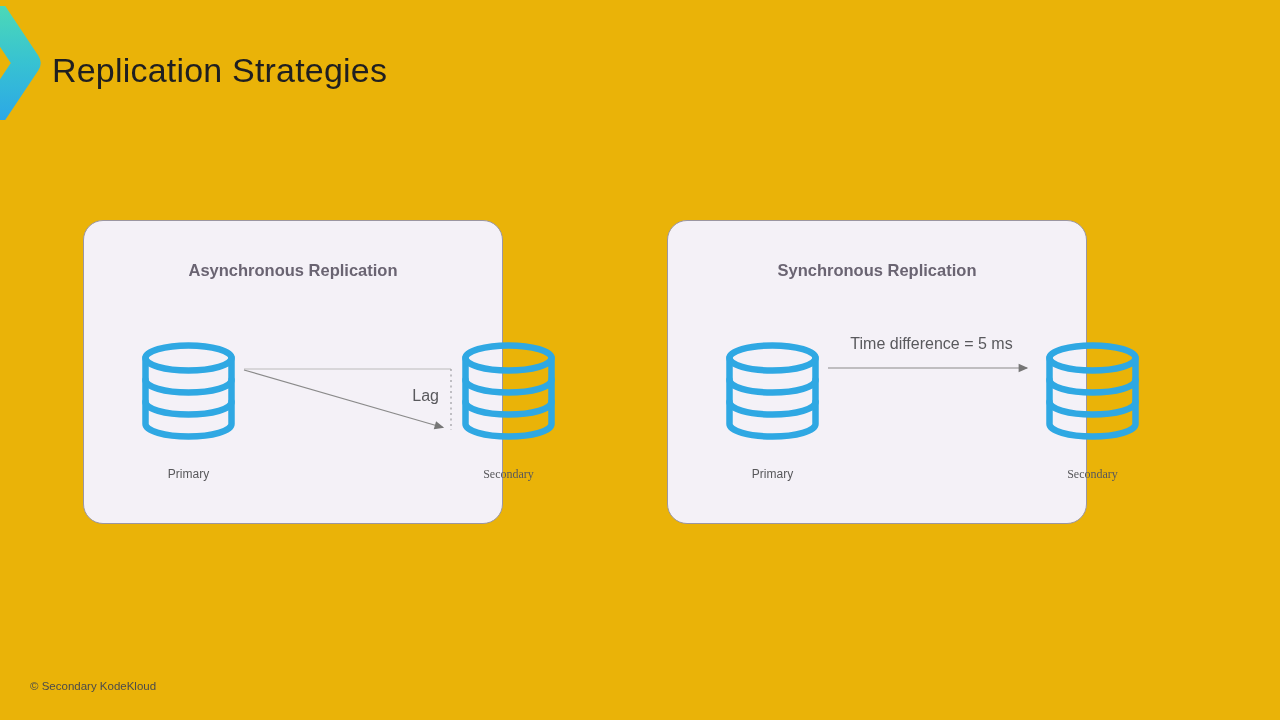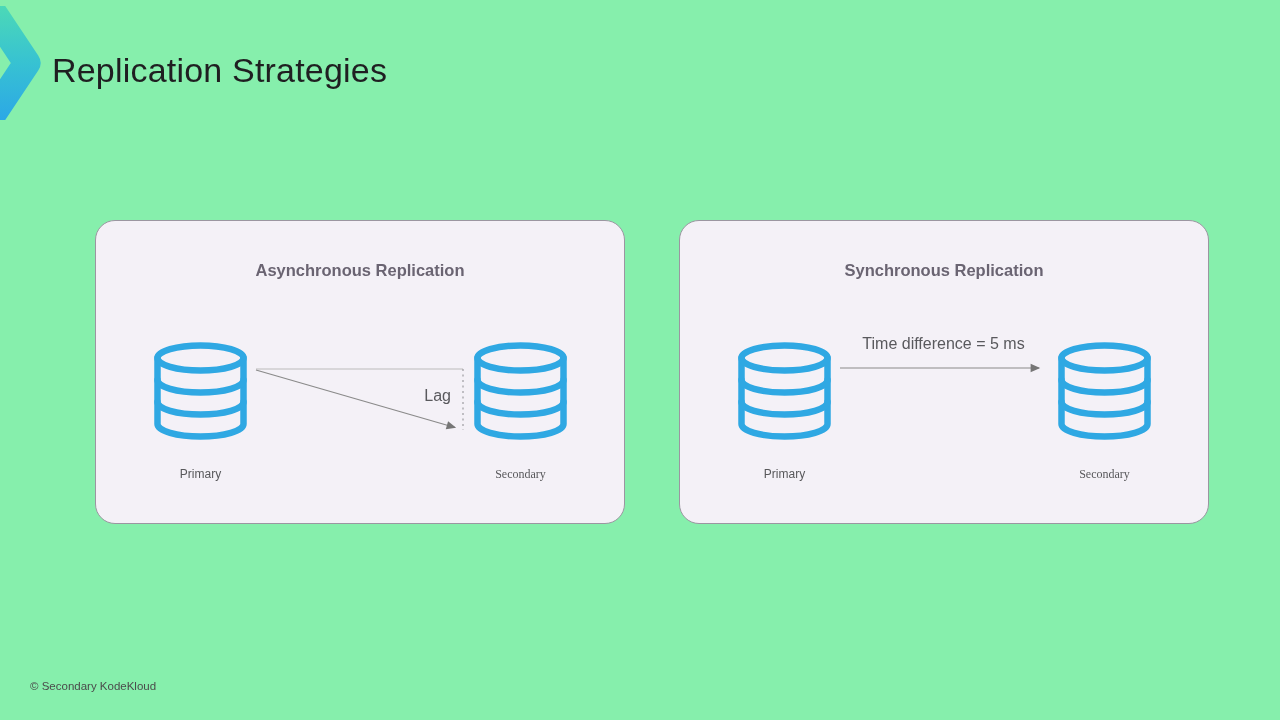--- a/index.html
+++ b/index.html
@@ -1,19 +1,19 @@
 <!DOCTYPE html>
 <html style="--db-blue: #2fa8e3;"><head>
 <meta charset="utf-8">
 <style>
   html,body { margin:0; padding:0; }
   .slide {
     position:relative;
     width:1280px; height:720px;
-    background:#86efac;
+    background:#eab308;
     overflow:hidden;
     font-family:"Liberation Sans", sans-serif;
   }
 
   
   .logo {
     position:absolute; left:0; top:6px;
     width:46px; height:114px;
   }
 
@@ -21,26 +21,25 @@
   .page-title {
     position:absolute; left:52px; top:51px;
     margin:0;
     font-size:34px; font-weight:500;
     color:#1f1f21; letter-spacing:0.2px;
   }
 
   
   .panel {
     position:absolute; top:220px;
-    width:530px; height:304px;
+    width:420px; height:304px;
     background:#f4f1f7;
     border:1.5px solid #9b96a1;
     border-radius:20px;
     box-sizing:border-box;
-    margin-left:12px;
   }
   .panel-async { left:83px; }
   .panel-sync  { left:667px; }
 
   .panel-title {
     position:absolute; top:39px; left:0;
     width:100%; text-align:center;
     font-size:16.5px; font-weight:700;
     color:#6a6472; line-height:20px;
   }

